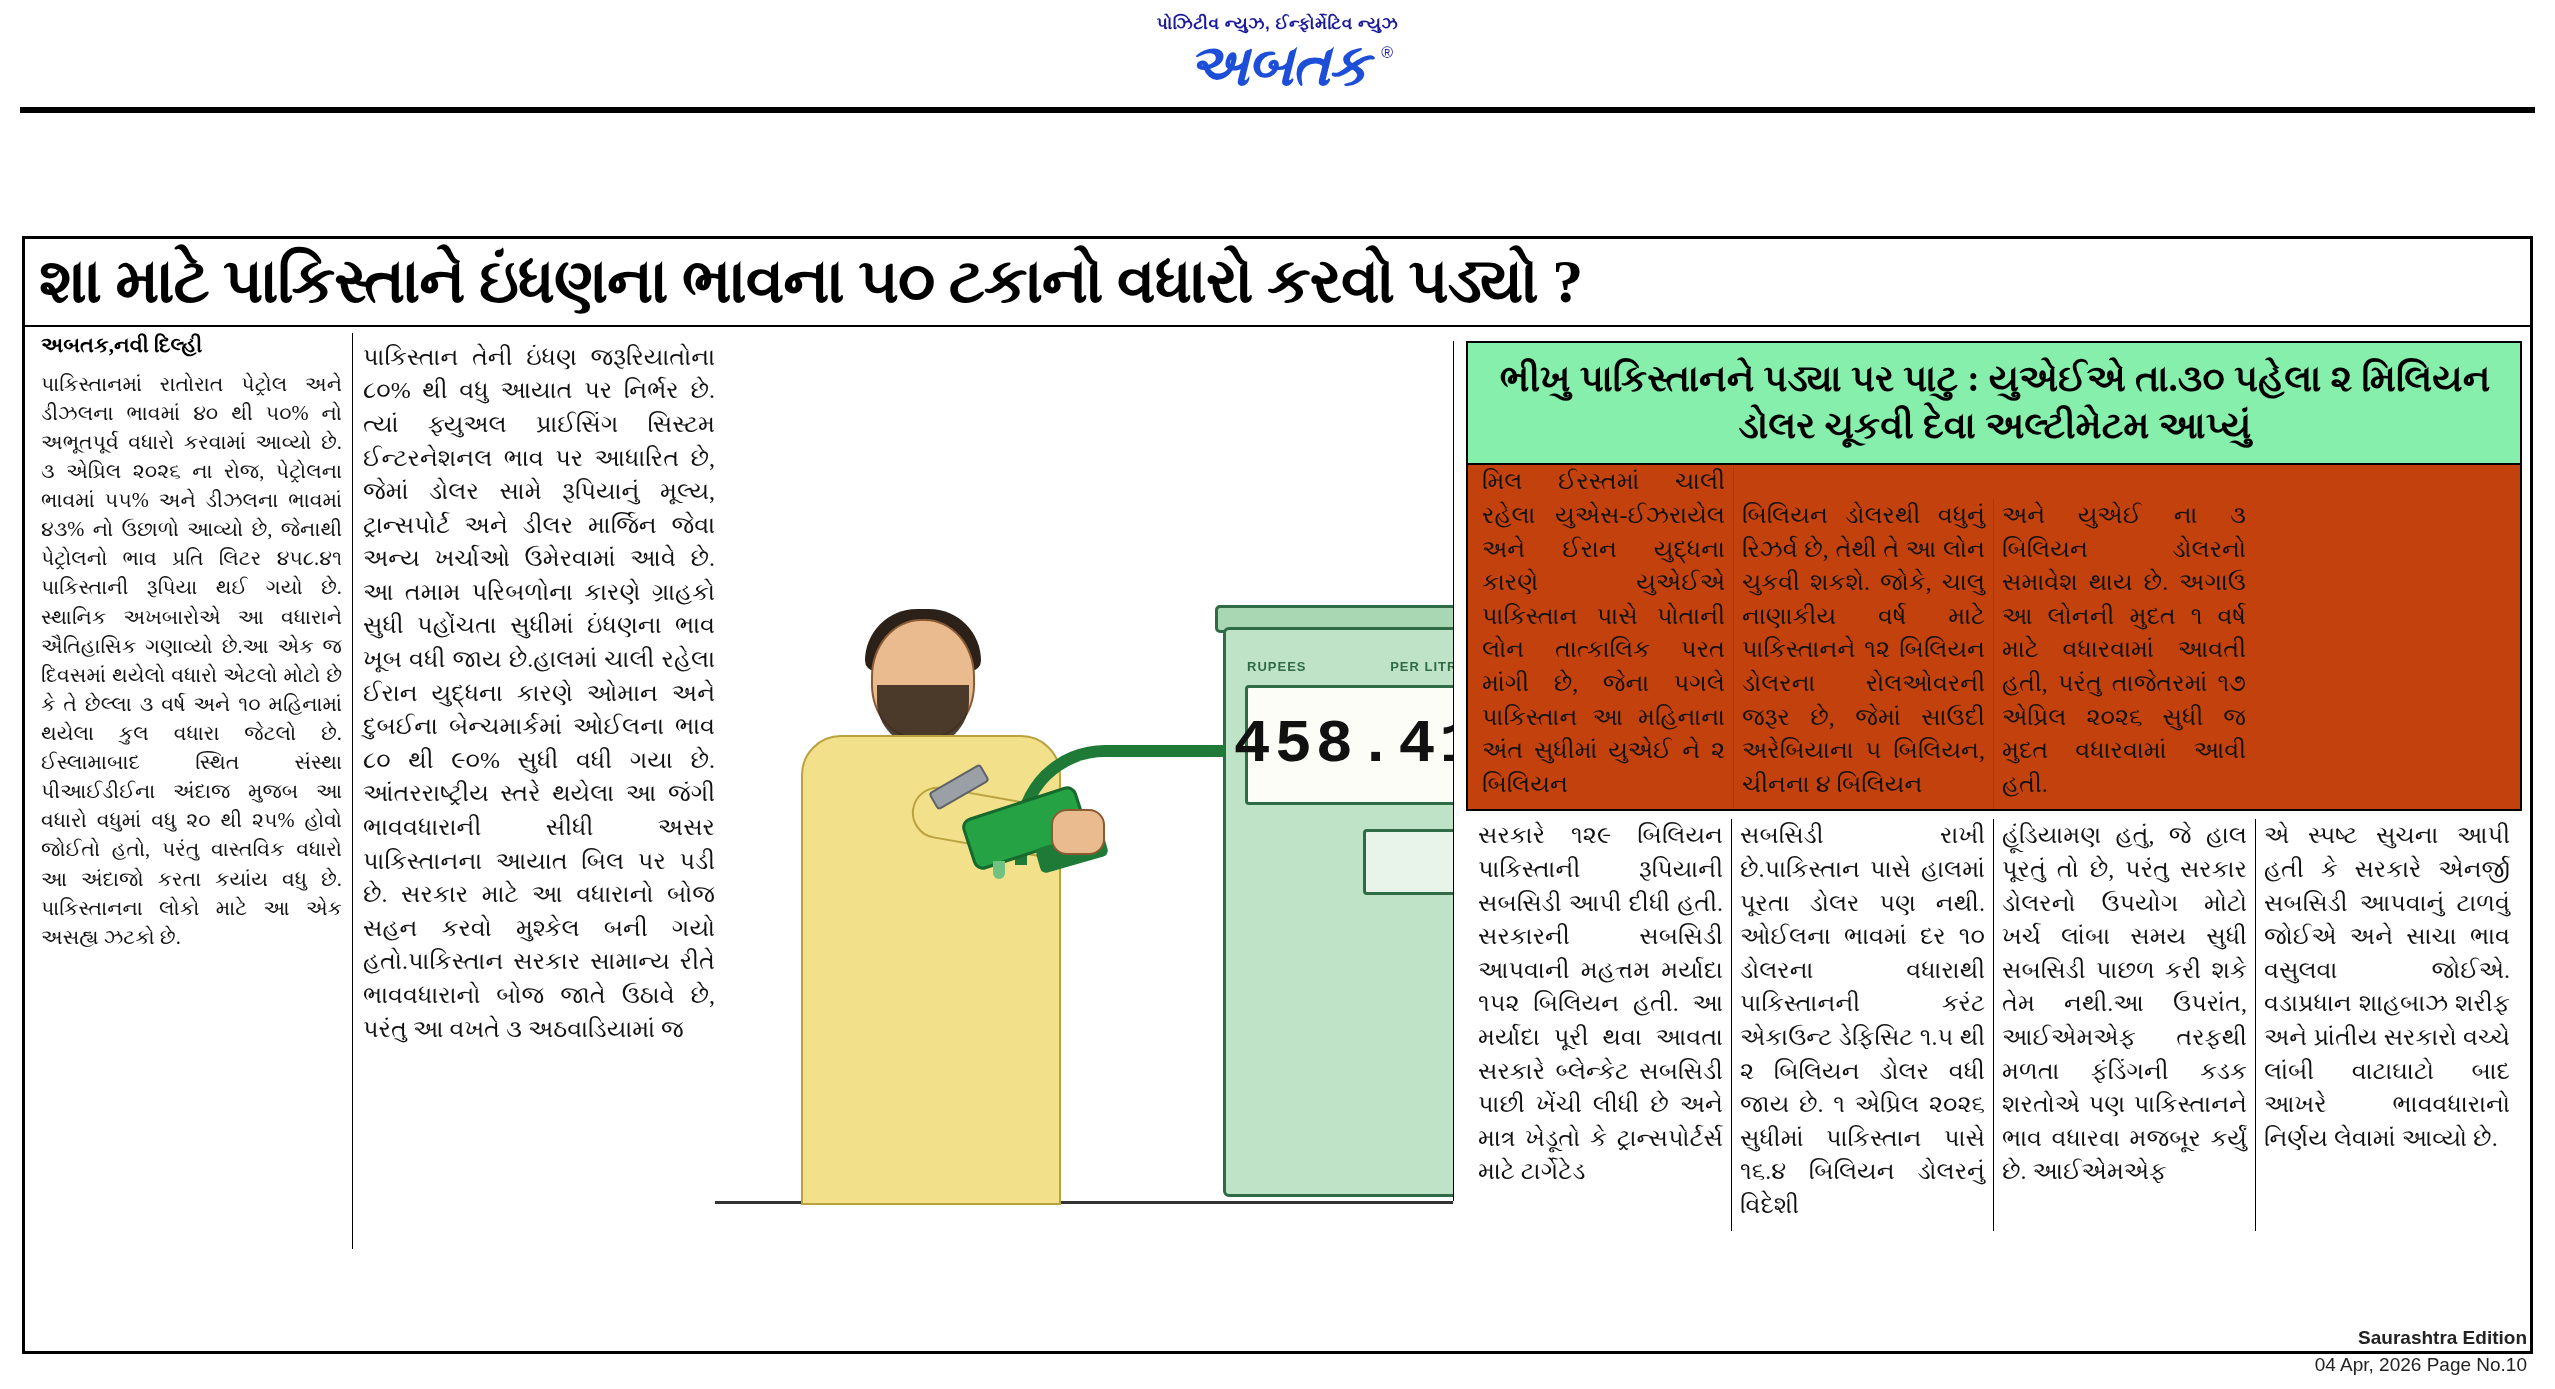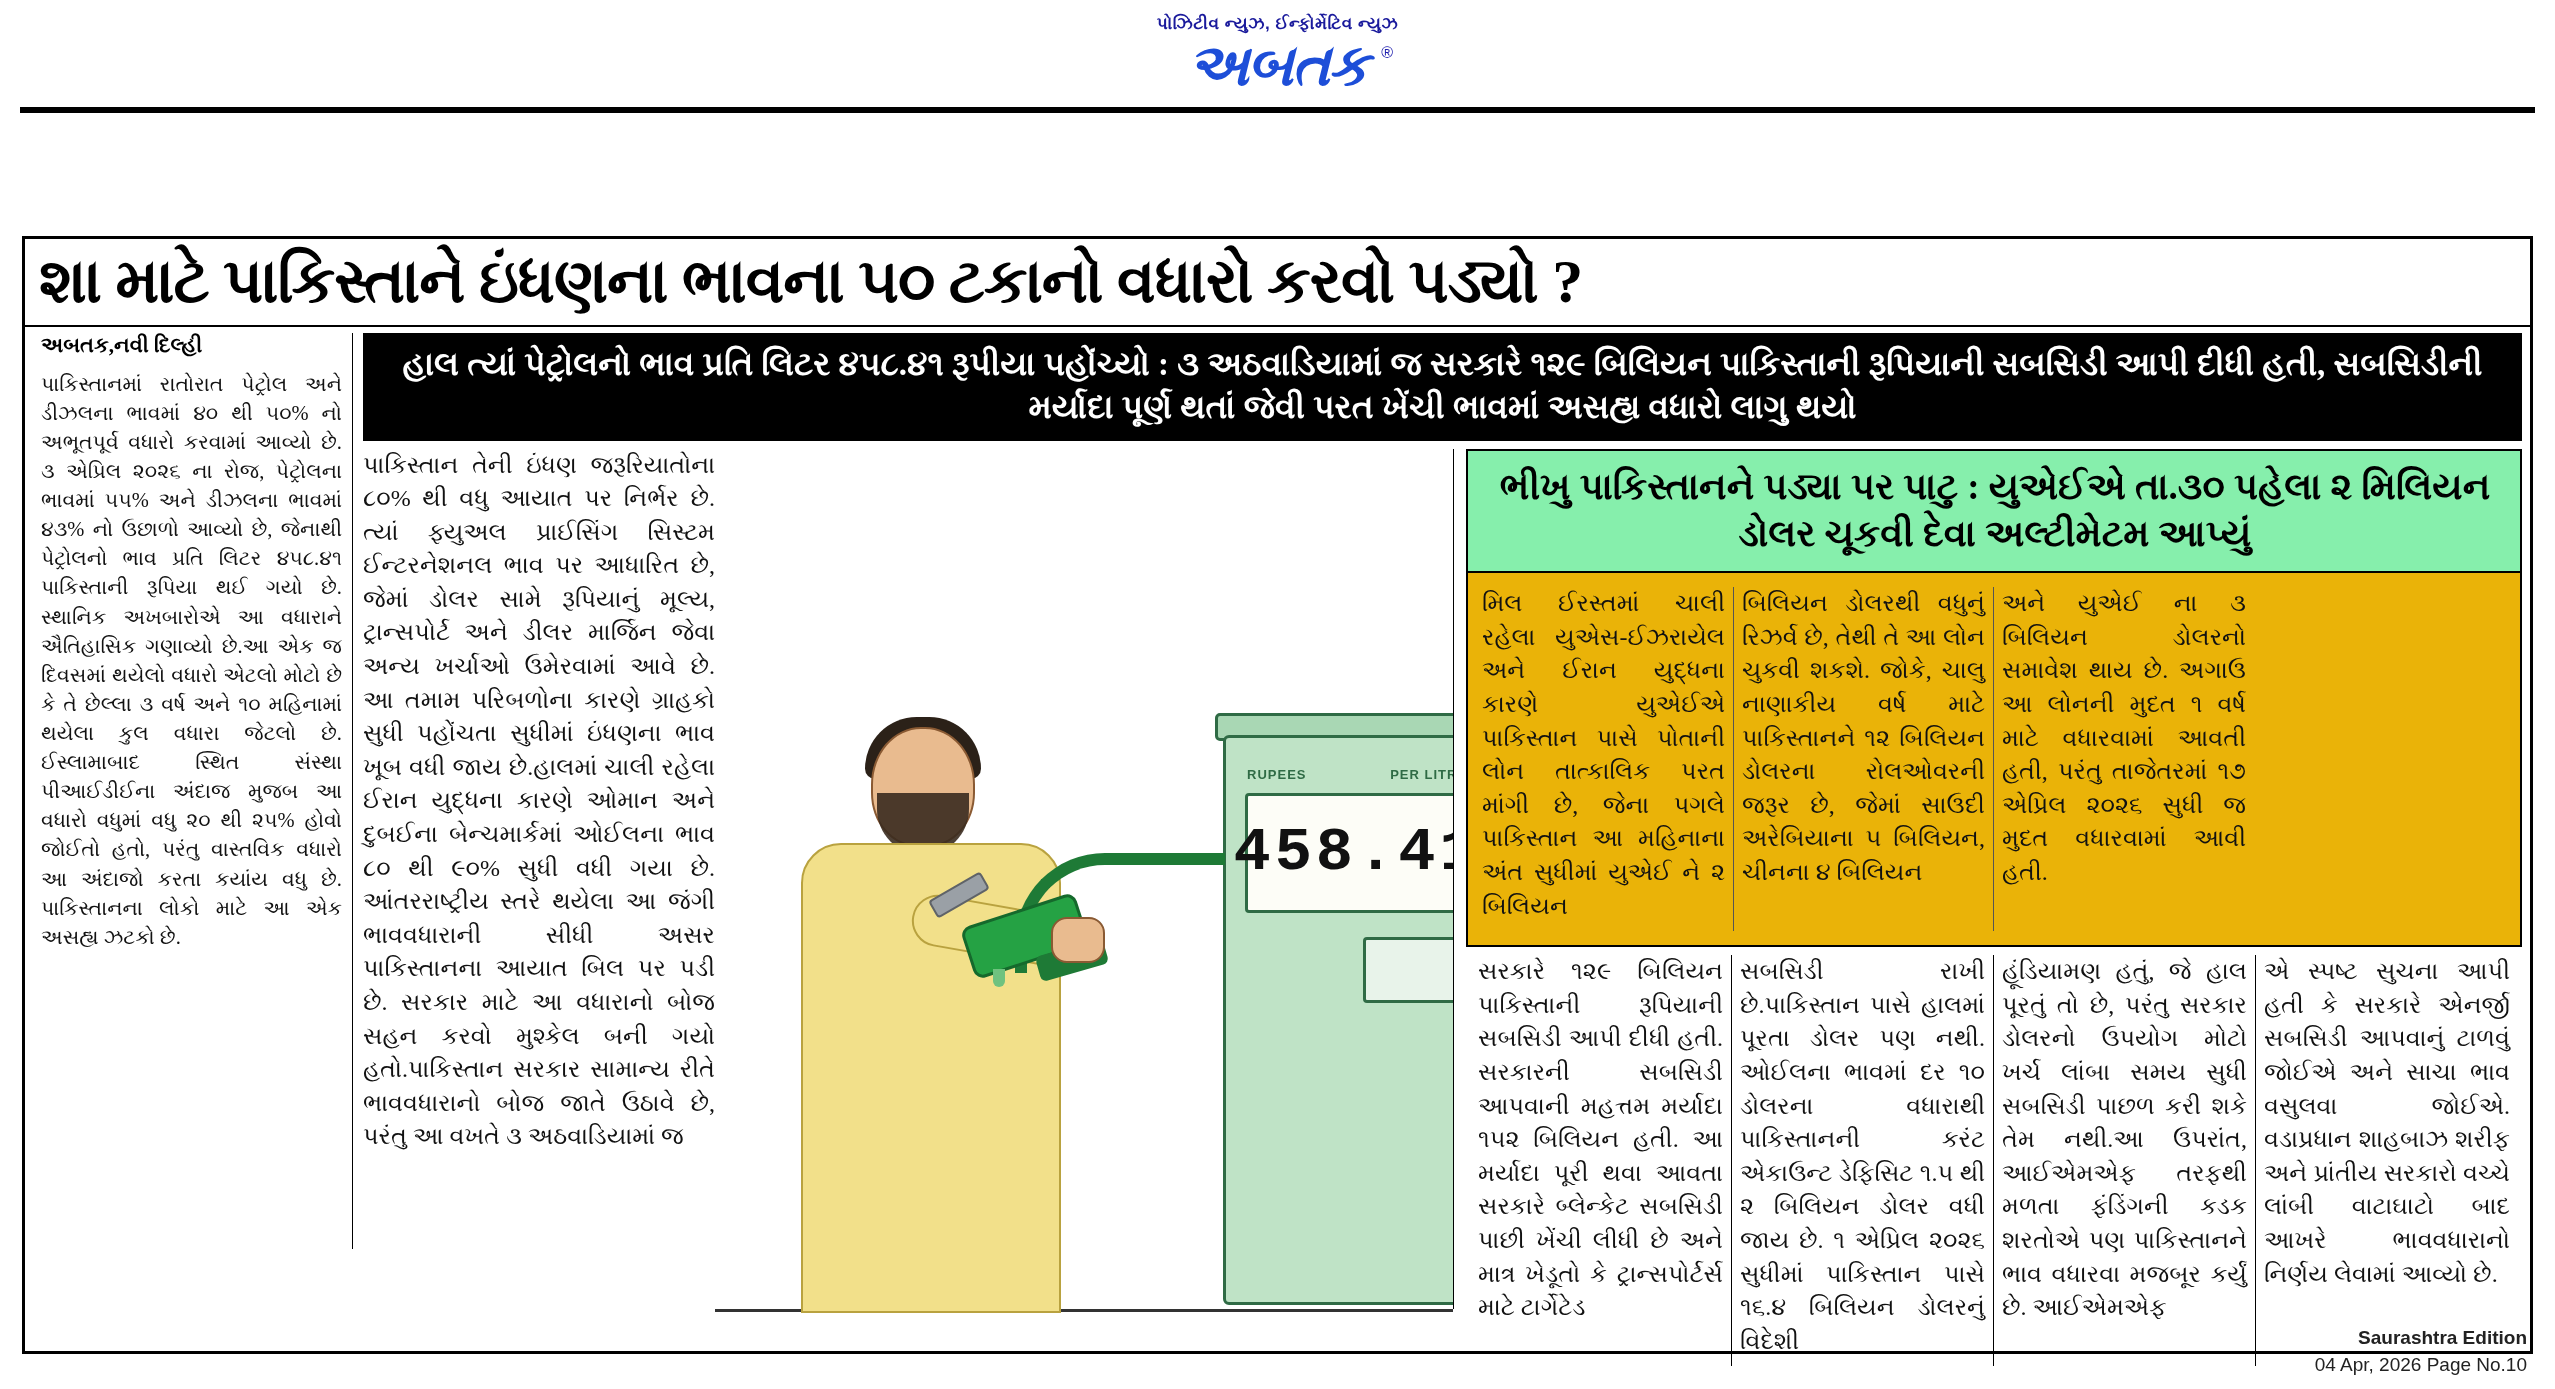--- a/index.html
+++ b/index.html
@@ -147,25 +147,26 @@
     border: 2px solid #000;
     padding: 12px 12px 14px 14px;
     font-family: "Liberation Serif", serif;
     font-weight: bold;
     font-size: 37px;
     line-height: 1.28;
     text-align: center;
     color: #000;
   }
   .grey-block {
-    background: #eab308;
+    background: #c2410c;
     border: 2px solid #000;
     border-top: none;
     display: flex;
-    padding: 14px 6px;
+    padding: 0 6px;
+    align-items: flex-end;
   }
   .grey-col {
     width: 25%;
     padding: 0 8px;
     border-right: 1px solid #555;
   }
   .grey-col:last-child { border-right: none; }
   .white-block { display: flex; padding: 8px 4px 0 4px; }
   .white-col {
     width: 25%;
@@ -305,21 +306,20 @@
 
   <div class="body-grid">
 
     <div class="col-left">
       <div class="byline">અબતક,નવી દિલ્હી</div>
       <p class="ptext">પાકિસ્તાનમાં રાતોરાત પેટ્રોલ અને ડીઝલના ભાવમાં ૪૦ થી ૫૦% નો અભૂતપૂર્વ વધારો કરવામાં આવ્યો છે. ૩ એપ્રિલ ૨૦૨૬ ના રોજ, પેટ્રોલના ભાવમાં ૫૫% અને ડીઝલના ભાવમાં ૪૩% નો ઉછાળો આવ્યો છે, જેનાથી પેટ્રોલનો ભાવ પ્રતિ લિટર ૪૫૮.૪૧ પાકિસ્તાની રૂપિયા થઈ ગયો છે. સ્થાનિક અખબારોએ આ વધારાને ઐતિહાસિક ગણાવ્યો છે.આ એક જ દિવસમાં થયેલો વધારો એટલો મોટો છે કે તે છેલ્લા ૩ વર્ષ અને ૧૦ મહિનામાં થયેલા કુલ વધારા જેટલો છે. ઈસ્લામાબાદ સ્થિત સંસ્થા પીઆઈડીઈના અંદાજ મુજબ આ વધારો વધુમાં વધુ ૨૦ થી ૨૫% હોવો જોઈતો હતો, પરંતુ વાસ્તવિક વધારો આ અંદાજો કરતા કયાંય વધુ છે. પાકિસ્તાનના લોકો માટે આ એક અસહ્ય ઝટકો છે.</p>
     </div>
 
     <div class="col-main">
 
-      <div class="deck">હાલ ત્યાં પેટ્રોલનો ભાવ પ્રતિ લિટર ૪૫૮.૪૧ રૂપીયા પહોંચ્યો : ૩ અઠવાડિયામાં જ સરકારે ૧૨૯ બિલિયન પાકિસ્તાની રૂપિયાની સબસિડી આપી દીધી હતી, સબસિડીની મર્યાદા પૂર્ણ થતાં જેવી પરત ખેંચી ભાવમાં અસહ્ય વધારો લાગુ થયો</div>
 
       <div class="mid">
 
         <div class="mid-left">
           <div style="width:520px;">
             <p class="ptext tight">પાકિસ્તાન તેની ઇંધણ જરૂરિયાતોના ૮૦% થી વધુ આયાત પર નિર્ભર છે. ત્યાં ફ્યુઅલ પ્રાઈસિંગ સિસ્ટમ ઈન્ટરનેશનલ ભાવ પર આધારિત છે, જેમાં ડોલર સામે રૂપિયાનું મૂલ્ય, ટ્રાન્સપોર્ટ અને ડીલર માર્જિન જેવા અન્ય ખર્ચાઓ ઉમેરવામાં આવે છે. આ તમામ પરિબળોના કારણે ગ્રાહકો સુધી પહોંચતા સુધીમાં ઇંધણના ભાવ ખૂબ વધી જાય છે.હાલમાં ચાલી રહેલા ઈરાન યુદ્ધના કારણે ઓમાન અને દુબઈના બેન્ચમાર્કમાં ઓઈલના ભાવ ૮૦ થી ૯૦% સુધી વધી ગયા છે. આંતરરાષ્ટ્રીય સ્તરે થયેલા આ જંગી ભાવવધારાની સીધી અસર પાકિસ્તાનના આયાત બિલ પર પડી છે. સરકાર માટે આ વધારાનો બોજ સહન કરવો મુશ્કેલ બની ગયો હતો.પાકિસ્તાન સરકાર સામાન્ય રીતે ભાવવધારાનો બોજ જાતે ઉઠાવે છે, પરંતુ આ વખતે ૩ અઠવાડિયામાં જ</p>
           </div>
           <div class="art">
             <div class="ground"></div>
             <div class="man-hair"></div>

